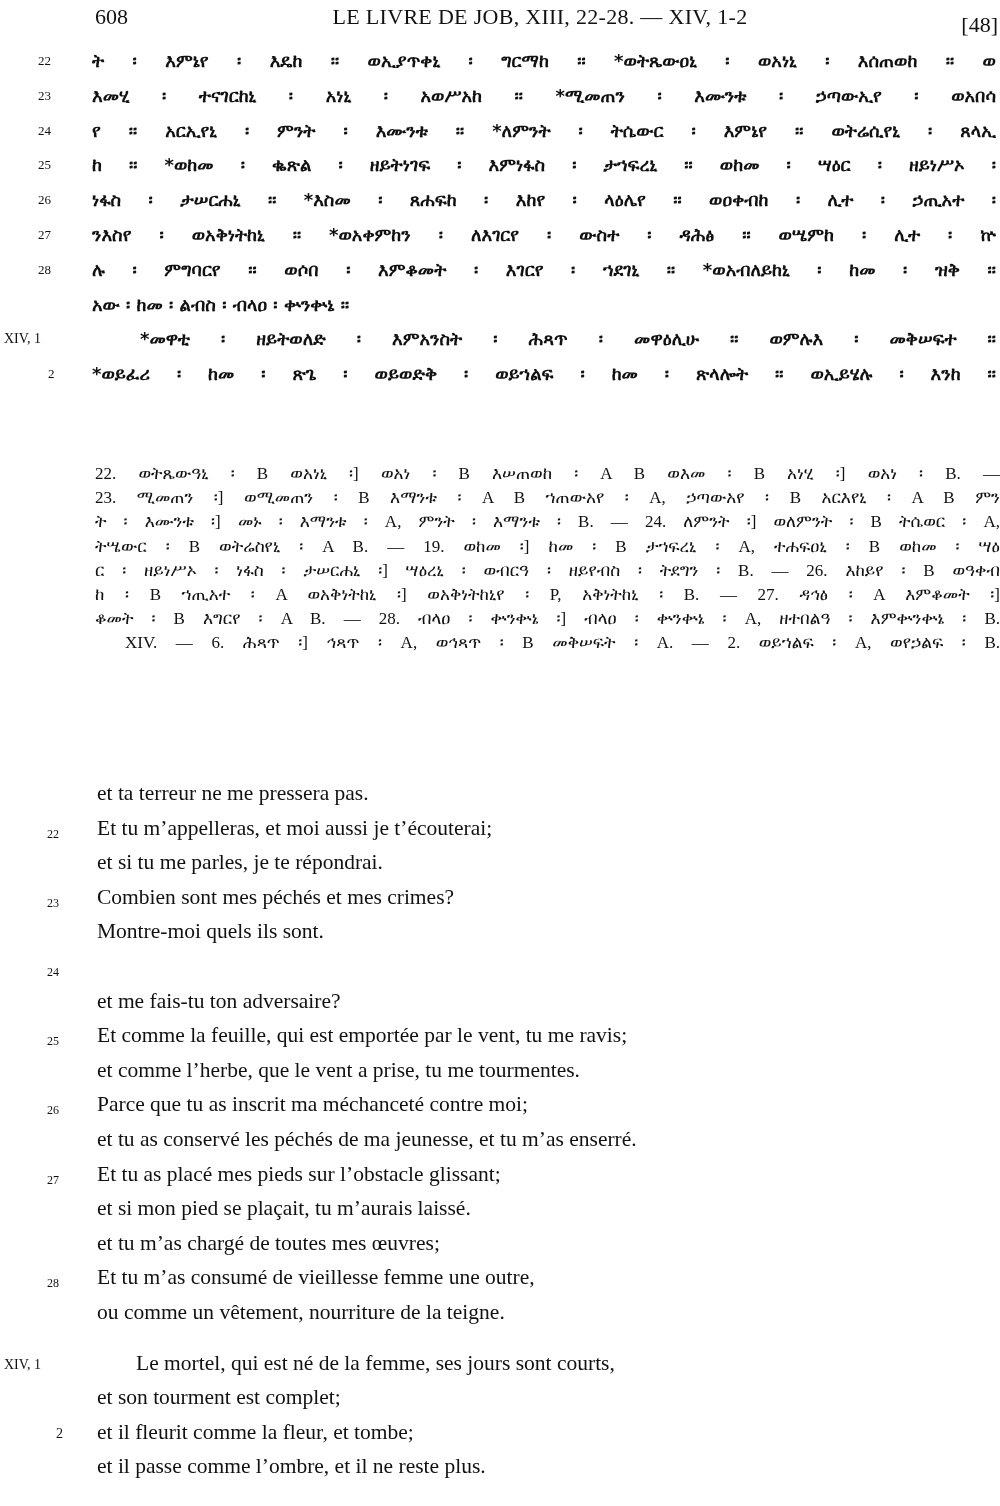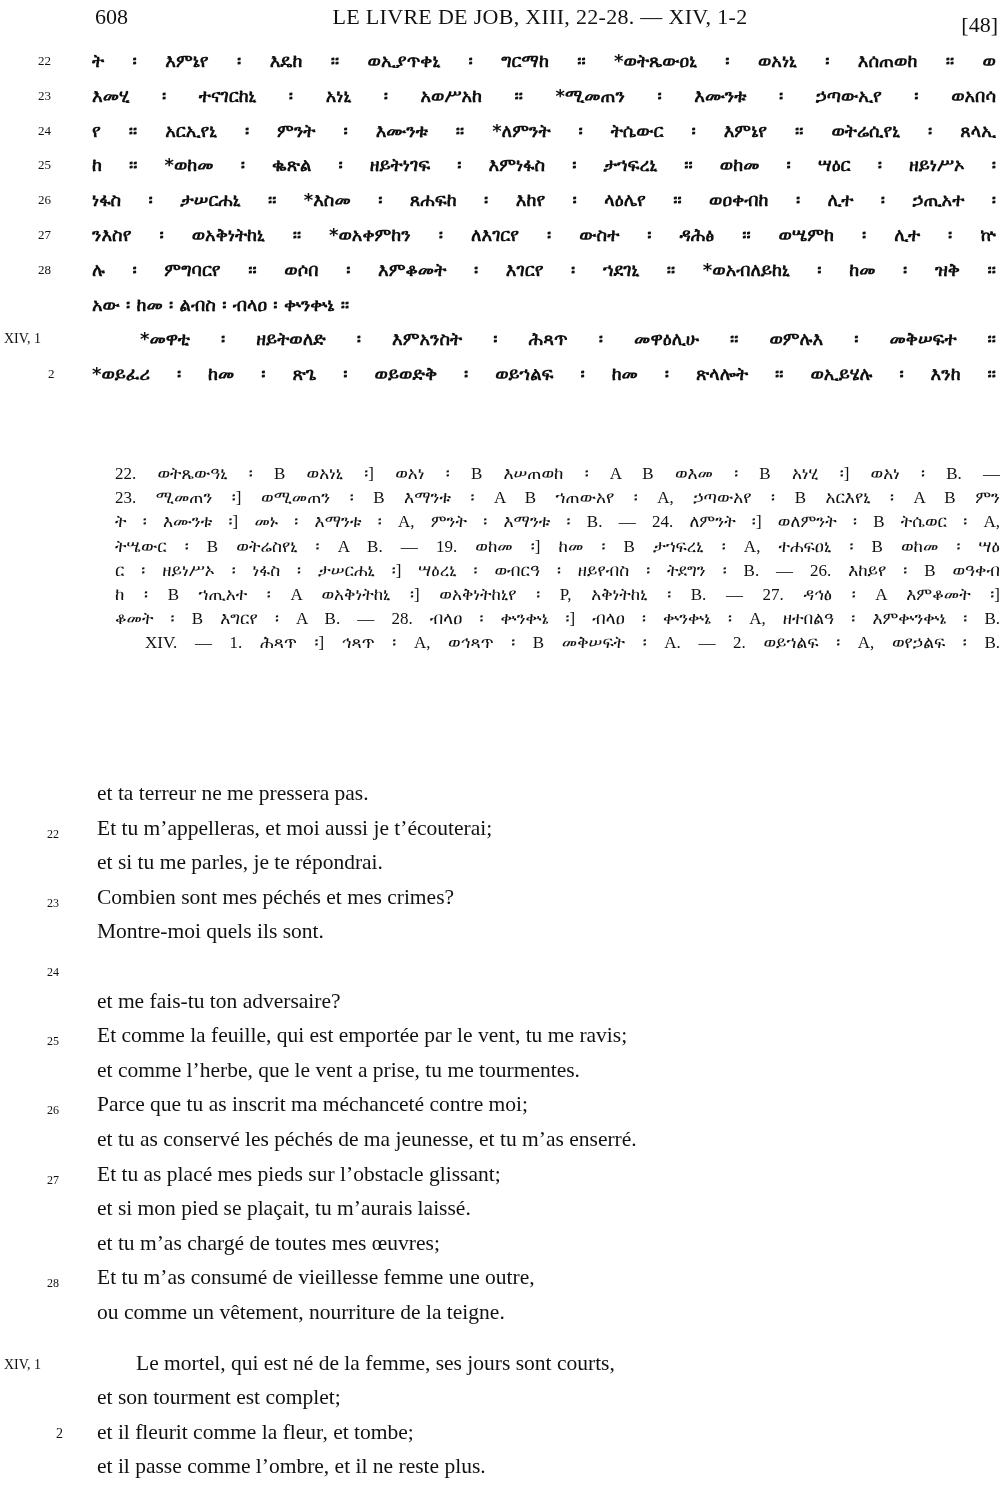--- a/index.html
+++ b/index.html
@@ -14,21 +14,21 @@
   .geez-line { position: relative; height: 34.8px; white-space: nowrap; }
   .geez-line .vnum { position: absolute; font-family: "Liberation Serif", serif; font-size: 13px; top: 9px; }
   .geez-line .vnum.std { left: 38px; }
   .geez-line .vnum.chap { left: 4px; font-size: 14px; }
   .geez-line .vnum.sub { left: 48px; }
   .geez-line .txt { position: absolute; left: 92px; right: 4px; top: 0; font-family: "DejaVu Sans", sans-serif; font-weight: bold; font-size: 18px; line-height: 34px; text-align: justify; text-align-last: justify; overflow: hidden; }
   .geez-line .txt.indent { left: 130px; margin-left: 10px; }
   .geez-line .txt.noend { text-align-last: left; }
 
   .apparatus { position: absolute; top: 462px; left: 95px; width: 905px; font-family: "Liberation Serif", serif; font-size: 17px; }
-  .app-line { height: 24.2px; line-height: 24px; white-space: nowrap; overflow: hidden; text-align: justify; text-align-last: justify; margin-left: 20px; }
+  .app-line { height: 24.2px; line-height: 24px; white-space: nowrap; overflow: hidden; text-align: justify; text-align-last: justify; }
   .app-line.indent { padding-left: 30px; }
 
   .translation { position: absolute; top: 776px; left: 0; width: 1000px; font-family: "Liberation Serif", serif; font-size: 21.5px; text-decoration: underline; }
   .tr-line { position: relative; height: 34.6px; line-height: 34px; white-space: nowrap; }
   .tr-line .vnum { position: absolute; font-size: 12px; top: 4px; }
   .tr-line .vnum.std { left: 47px; top: 6px; }
   .tr-line .vnum.chap { left: 4px; font-size: 14px; top: 2px; }
   .tr-line .vnum.sub { left: 56px; font-size: 14px; top: 2px; }
   .tr-line .t { position: absolute; left: 97px; }
   .tr-line .t.indent { left: 136px; text-align: center; }
@@ -86,21 +86,21 @@
 </div>
 
 <div class="apparatus">
   <div class="app-line">22. ወትጼውዓኒ ፡ B    ወአነኒ ፡] ወአነ ፡ B    እሠጠወከ ፡ A B    ወእመ ፡ B    አነሂ ፡] ወአነ ፡ B. —</div>
   <div class="app-line">23. ሚመጠን ፡] ወሚመጠን ፡ B    እማንቱ ፡ A B    ኀጠውአየ ፡ A, ኃጣውአየ ፡ B    አርእየኒ ፡ A B    ምን</div>
   <div class="app-line">ት ፡ እሙንቱ ፡] መኑ ፡ እማንቱ ፡ A, ምንት ፡ እማንቱ ፡ B. — 24. ለምንት ፡] ወለምንት ፡ B    ትሴወር ፡ A,</div>
   <div class="app-line">ትሤውር ፡ B    ወትሬስየኒ ፡ A B. — 19. ወከመ ፡] ከመ ፡ B    ታኀፍረኒ ፡ A, ተሐፍዐኒ ፡ B    ወከመ ፡ ሣዕ</div>
   <div class="app-line">ር ፡ ዘይነሥኦ ፡ ነፋስ ፡ ታሠርሐኒ ፡] ሣዕረኒ ፡ ወብርዓ ፡ ዘይየብስ ፡ ትደግን ፡ B. — 26. እከይየ ፡ B    ወዓቀብ</div>
   <div class="app-line">ከ ፡ B    ኀጢአተ ፡ A    ወአቅነትከኒ ፡] ወአቅነትከኒየ ፡ P, አቅነትከኒ ፡ B. — 27. ዳኅፅ ፡ A    እምቆመት ፡]</div>
   <div class="app-line">ቆመት ፡ B    እግርየ ፡ A B. — 28. ብላዐ ፡ ቍንቍኔ ፡] ብላዐ ፡ ቍንቍኔ ፡ A, ዘተበልዓ ፡ እምቍንቍኔ ፡ B.</div>
-  <div class="app-line indent">XIV. — 1. ሕጻጥ ፡] ኅጻጥ ፡ A, ወኅጻጥ ፡ B    መቅሠፍት ፡ A. — 2. ወይኀልፍ ፡ A, ወየኃልፍ ፡ B.</div>
+  <div class="app-line indent">XIV. — 6. ሕጻጥ ፡] ኅጻጥ ፡ A, ወኅጻጥ ፡ B    መቅሠፍት ፡ A. — 2. ወይኀልፍ ፡ A, ወየኃልፍ ፡ B.</div>
 </div>
 
 <div class="translation">
   <div class="tr-line">
     <span class="t">et ta terreur ne me pressera pas.</span>
   </div>
   <div class="tr-line">
     <span class="vnum std">22</span>
     <span class="t">Et tu m’appelleras, et moi aussi je t’écouterai;</span>
   </div>

